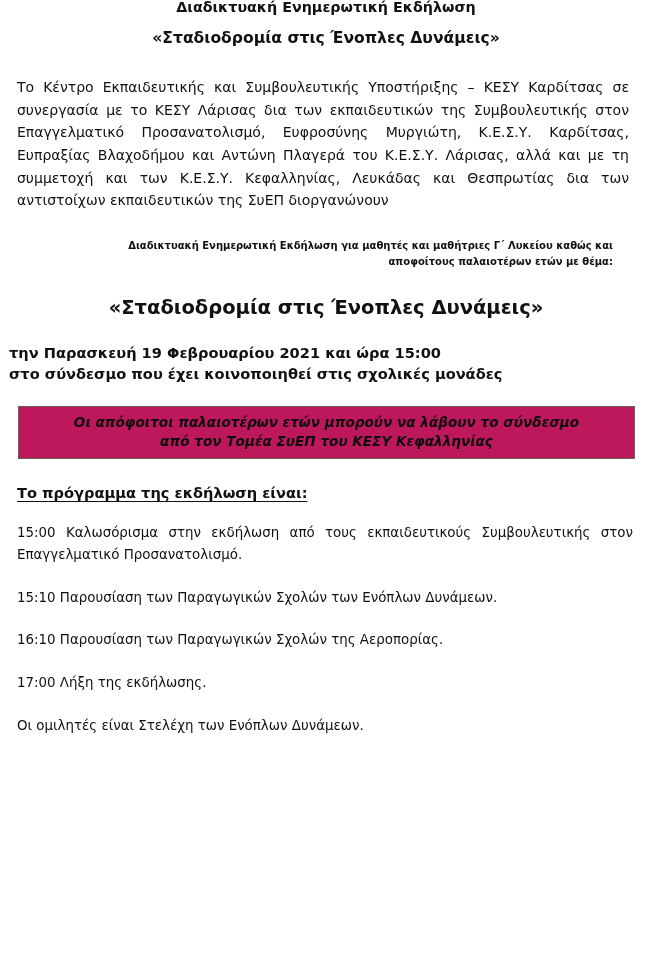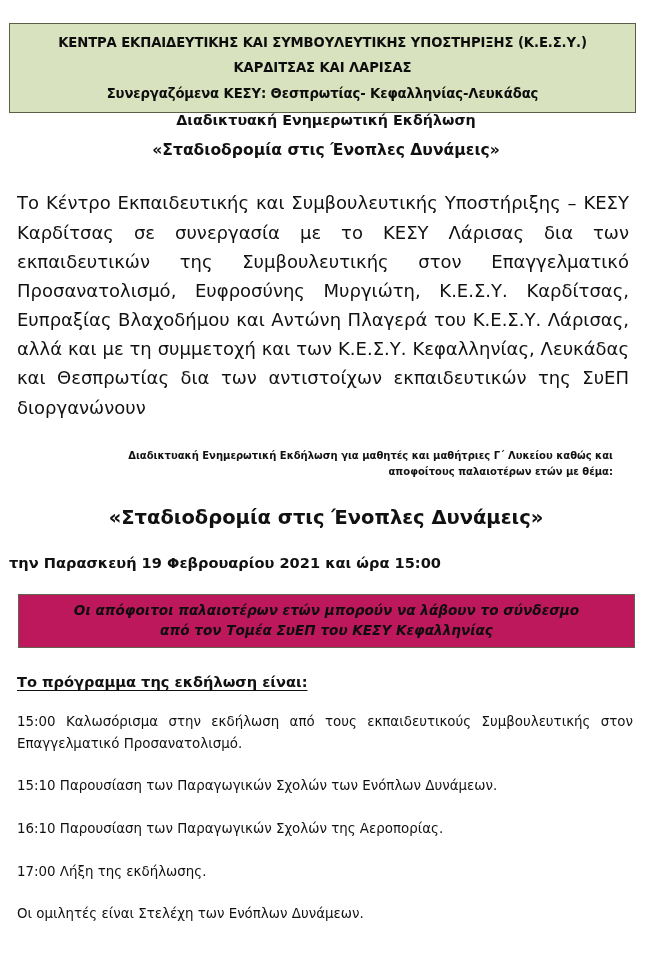--- a/index.html
+++ b/index.html
@@ -65,21 +65,21 @@
     color: #111;
   }
 
   
   .body-para {
     margin-top: 29px;
     margin-left: 8px;
     margin-right: 14px;
     text-align: justify;
     text-justify: inter-word;
-    font-size: 18px;
+    font-size: 14px;
     line-height: 1.62;
     color: #111;
   }
 
   .intro-block {
     margin-top: 26px;
     margin-left: 30px;
     margin-right: 30px;
     text-align: right;
     font-weight: bold;
@@ -155,42 +155,38 @@
     font-size: 13.4px;
     line-height: 1.62;
     color: #111;
   }
 </style>
 </head>
 <body>
 
 <div class="page">
 
-  <div class="header-box" style="background: rgb(217, 226, 191); border-color: rgb(90, 95, 74);">
-    <div class="header-line l1">ΚΕΝΤΡΑ ΕΚΠΑΙΔΕΥΤΙΚΗΣ ΚΑΙ ΣΥΜΒΟΥΛΕΥΤΙΚΗΣ ΥΠΟΣΤΗΡΙΞΗΣ (Κ.Ε.Σ.Υ.)</div>
-    <div class="header-line l2">ΚΑΡΔΙΤΣΑΣ ΚΑΙ ΛΑΡΙΣΑΣ</div>
-    <div class="header-line l3">Συνεργαζόμενα ΚΕΣΥ:  Θεσπρωτίας- Κεφαλληνίας-Λευκάδας</div>
-  </div>
 
   <div class="title-block">
     <div class="title-line-1">Διαδικτυακή Ενημερωτική Εκδήλωση</div>
     <div class="title-line-2">«Σταδιοδρομία στις Ένοπλες Δυνάμεις»</div>
   </div>
 
   <div class="body-para">Το Κέντρο Εκπαιδευτικής και Συμβουλευτικής Υποστήριξης – ΚΕΣΥ Καρδίτσας σε συνεργασία με το ΚΕΣΥ Λάρισας δια των εκπαιδευτικών της Συμβουλευτικής στον Επαγγελματικό Προσανατολισμό, Ευφροσύνης Μυργιώτη, Κ.Ε.Σ.Υ. Καρδίτσας, Ευπραξίας Βλαχοδήμου και Αντώνη Πλαγερά του Κ.Ε.Σ.Υ. Λάρισας, αλλά και με τη συμμετοχή και  των Κ.Ε.Σ.Υ. Κεφαλληνίας, Λευκάδας και Θεσπρωτίας δια των αντιστοίχων εκπαιδευτικών της ΣυΕΠ διοργανώνουν</div>
 
   <div class="intro-block">
     <div>Διαδικτυακή Ενημερωτική Εκδήλωση για μαθητές και μαθήτριες Γ΄ Λυκείου  καθώς και</div>
     <div>αποφοίτους παλαιοτέρων ετών με θέμα:</div>
   </div>
 
   <div class="big-title">«Σταδιοδρομία στις Ένοπλες Δυνάμεις»</div>
 
   <div class="when-block">
     <div>την Παρασκευή  19 Φεβρουαρίου 2021 και  ώρα 15:00</div>
+    <div>στο σύνδεσμο που έχει κοινοποιηθεί στις σχολικές μονάδες</div>
   </div>
 
   <div class="yellow-box" style="background: #be185d; border-color: rgb(99, 100, 79);">
     <div class="yellow-line">Οι απόφοιτοι παλαιοτέρων ετών μπορούν να λάβουν το σύνδεσμο</div>
     <div class="yellow-line">από τον Τομέα ΣυΕΠ του ΚΕΣΥ Κεφαλληνίας</div>
   </div>
 
   <div class="program-heading">Το πρόγραμμα της εκδήλωση είναι:</div>
 
   <div class="agenda">

